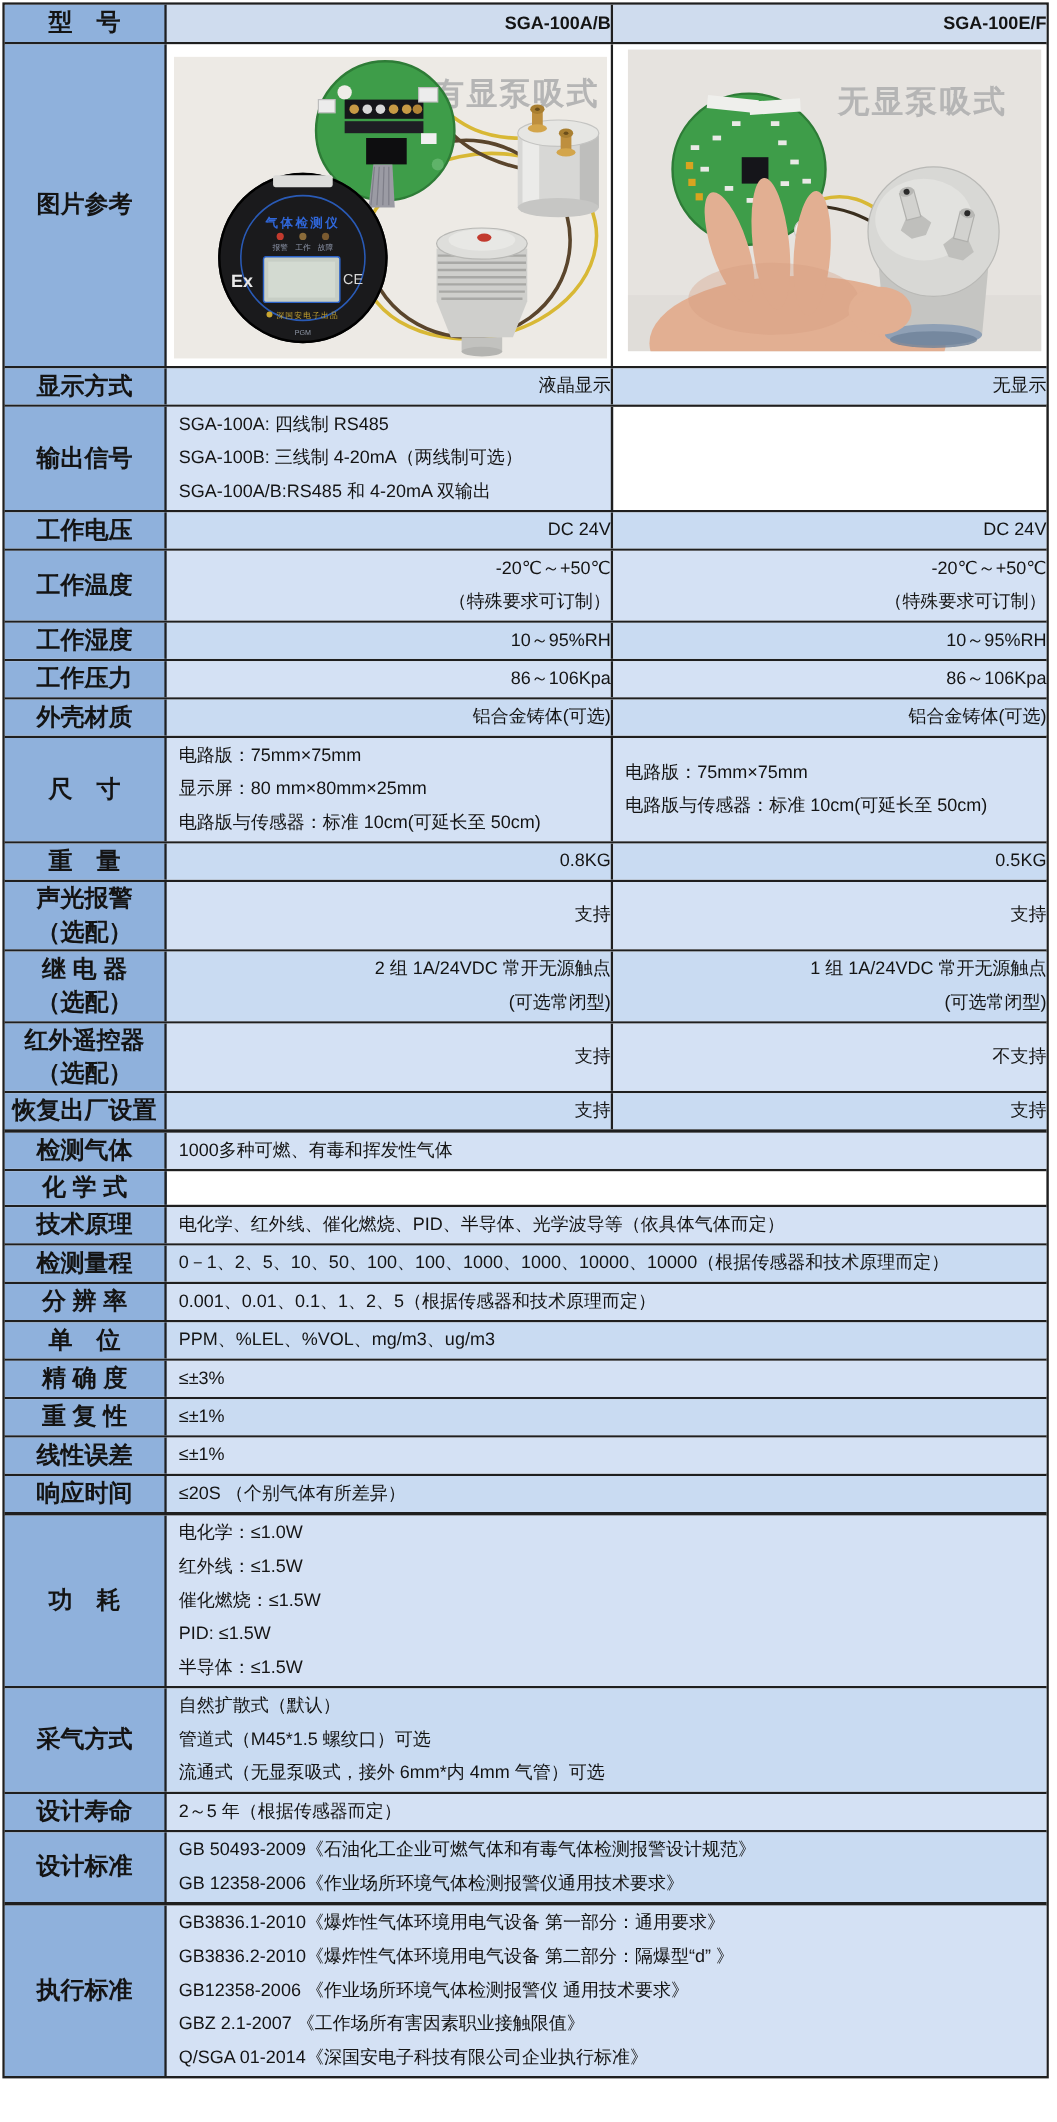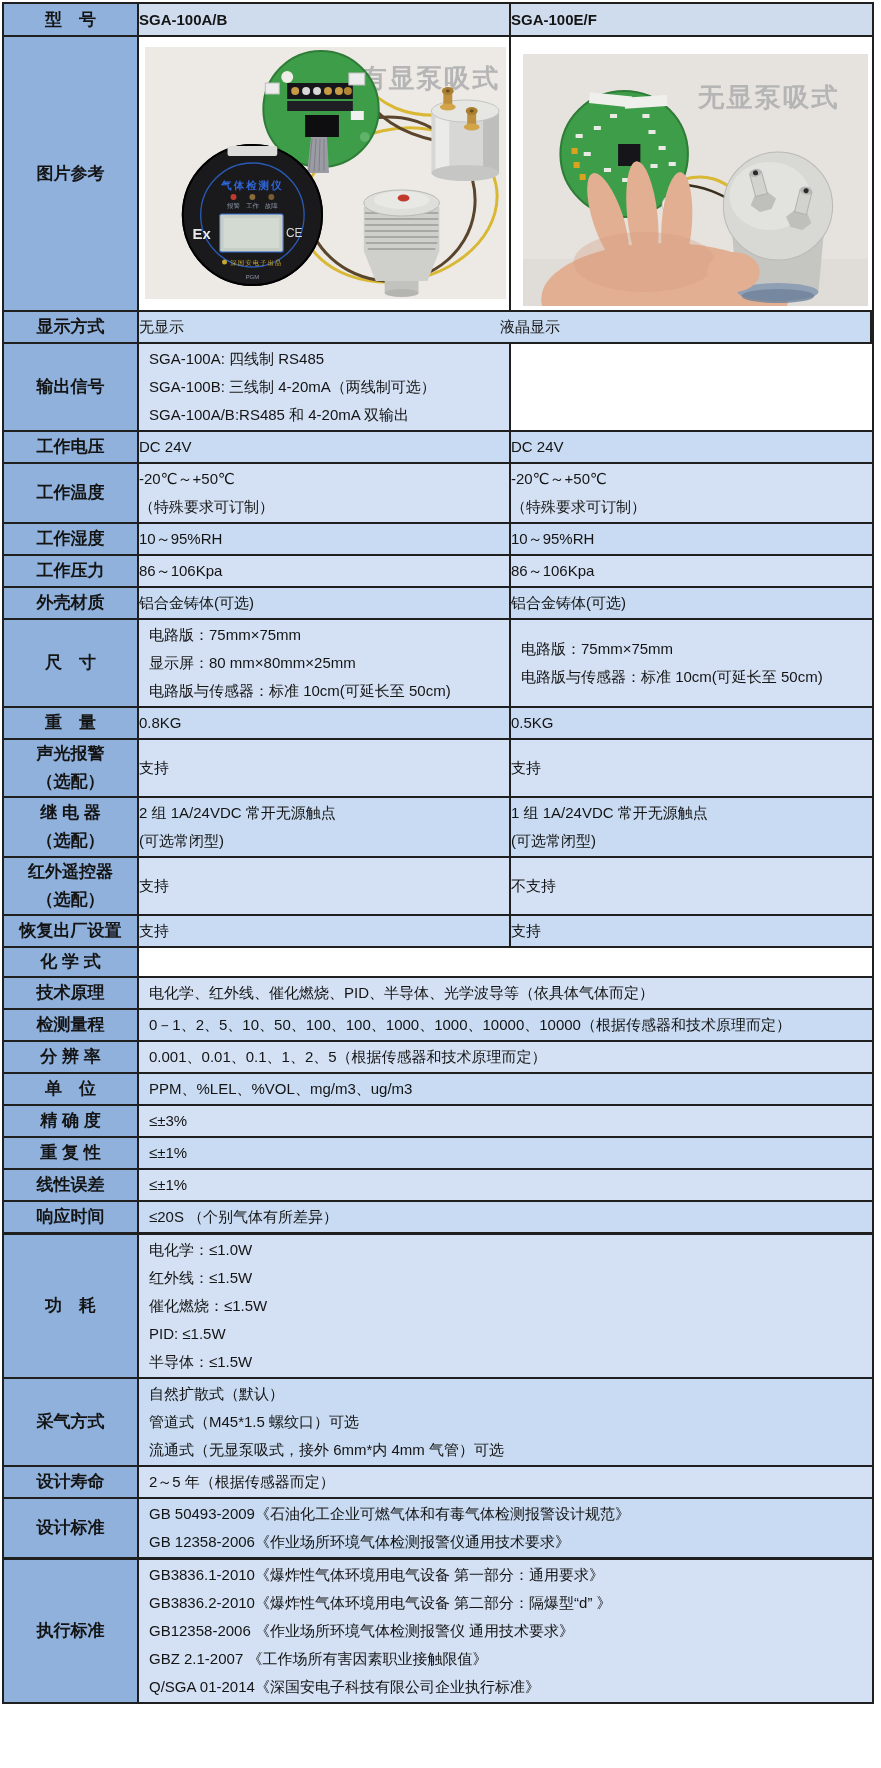--- a/index.html
+++ b/index.html
@@ -13,32 +13,32 @@
   .trow{display:flex;align-items:stretch;}
   .trow + .trow{border-top:2px solid var(--bd);}
   .trow.thick{border-top-width:3px;}
   .lab{flex:0 0 135px;background:var(--label-bg);border-right:2px solid var(--bd);
        display:flex;flex-direction:column;justify-content:center;align-items:center;
        text-align:center;font-weight:700;}
   .val{display:flex;flex-direction:column;justify-content:center;padding:1px 0;}
   .v2{flex:0 0 372px;border-right:2px solid var(--bd);}
   .v3{flex:1;}
   .merged{flex:1;}
-  .val.c{text-align:left;}
+  .val.c{text-align:right;}
   .val.l{padding-left:10px;text-align:left;}
   .sa{background:var(--shade-a);}
   .sb{background:var(--shade-b);}
   .ln{font-size:15px;line-height:28px;white-space:nowrap;}
-  .lab .ln{font-size:17px;}
+  .lab .ln{font-size:20px;}
   .header .ln{line-height:29px;font-weight:700;}
   .hmodel{background:var(--header-bg);}
   .photo-cell{background:#ffffff;padding:0;display:block;}
   .photo{height:252px;overflow:hidden;}
   .pa{margin:10px 3px 6px 6px;}
-  .pb{margin:17px 4px 4px 12px;}
+  .pb{margin:4px 4px 4px 12px;}
   .photo svg{display:block;width:100%;height:100%;}
 </style>
 </head>
 <body>
 
 <div class="spec-table">
 
   <div class="trow header">
     <div class="lab">
       <div class="ln">型　号</div>
@@ -216,25 +216,25 @@
           <ellipse cx="208" cy="218" rx="26" ry="20" fill="#E2AF92"></ellipse>
         </svg>
       </div>
     </div>
   </div>
 
 <div class="trow">
       <div class="lab">
         <div class="ln">显示方式</div>
       </div>
+      <div class="val v2 c sa">
+        <div class="ln">液晶显示</div>
+      </div>
       <div class="val v3 c sa">
         <div class="ln">无显示</div>
-      </div>
-      <div class="val v2 c sa">
-        <div class="ln">液晶显示</div>
       </div>
     </div>
     <div class="trow">
       <div class="lab">
         <div class="ln">输出信号</div>
       </div>
       <div class="val v2 l sb">
         <div class="ln">SGA-100A: 四线制 RS485</div>
         <div class="ln">SGA-100B: 三线制 4-20mA（两线制可选）</div>
         <div class="ln">SGA-100A/B:RS485 和 4-20mA 双输出</div>
@@ -362,20 +362,28 @@
     </div>
     <div class="trow">
       <div class="lab">
         <div class="ln">恢复出厂设置</div>
       </div>
       <div class="val v2 c sa">
         <div class="ln">支持</div>
       </div>
       <div class="val v3 c sa">
         <div class="ln">支持</div>
+      </div>
+    </div>
+    <div class="trow thick">
+      <div class="lab">
+        <div class="ln">检测气体</div>
+      </div>
+      <div class="val merged l sb">
+        <div class="ln">1000多种可燃、有毒和挥发性气体</div>
       </div>
     </div>
     <div class="trow">
       <div class="lab">
         <div class="ln">化 学 式</div>
       </div>
     </div>
     <div class="trow">
       <div class="lab">
         <div class="ln">技术原理</div>

